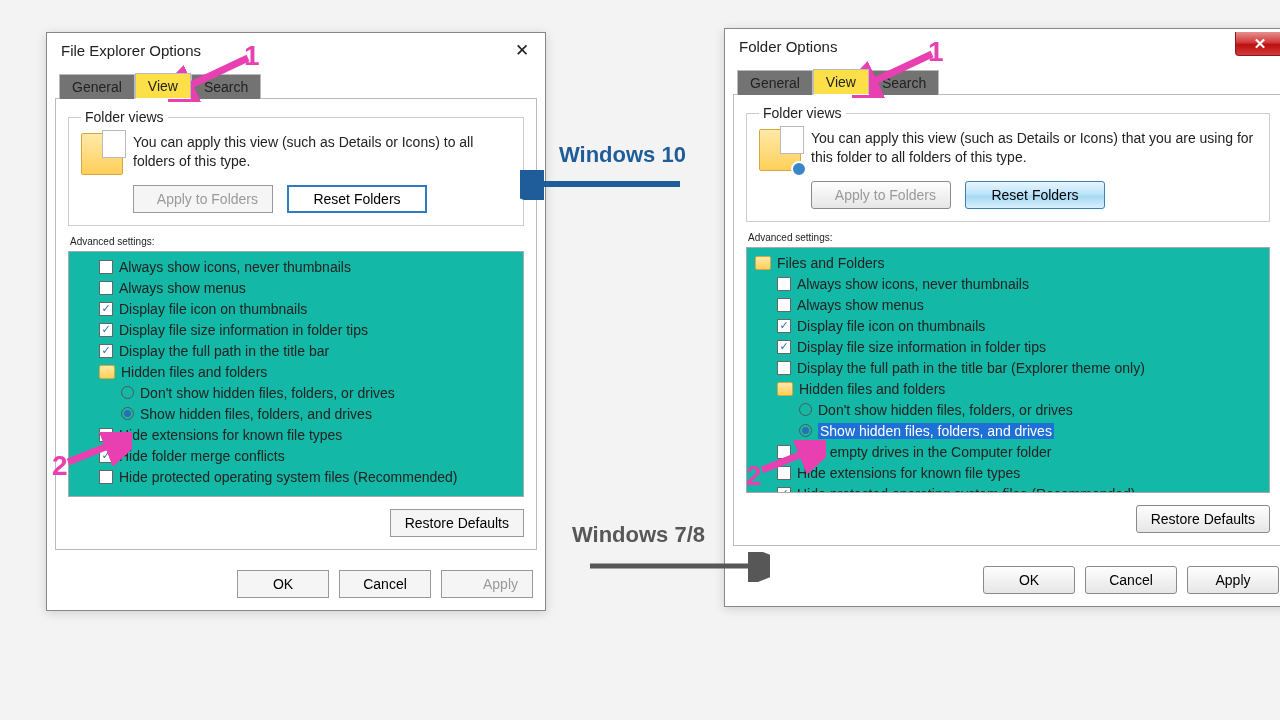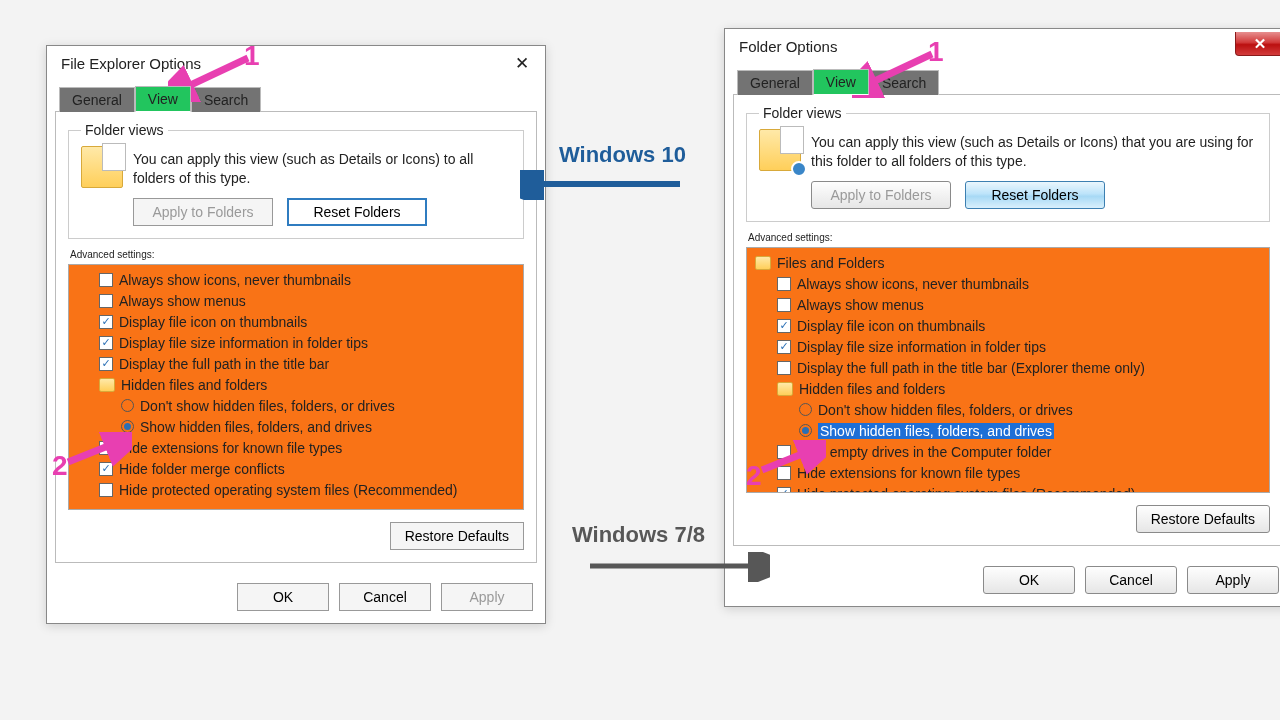--- a/index.html
+++ b/index.html
@@ -59,39 +59,39 @@
     padding: 4px 12px 4px 12px;
     border: 1px solid #bbb;
     border-bottom: none;
     background: #737373;
     font-size: 14px;
     cursor: pointer;
     position: relative;
     top: 1px;
   }
   .tab.active {
-    background: #22c55e;
+    background: #fde047;
     border-bottom: 1px solid #fff;
     z-index: 2;
   }
   .tabpage {
     border: 1px solid #bbb;
     border-top: none;
     padding: 10px 12px 12px 12px;
   }
   fieldset.folderviews {
     border: 1px solid #ccc;
     margin: 0 0 10px 0;
     padding: 8px 12px 12px 12px;
   }
   fieldset.folderviews legend {
     font-size: 14px;
     padding: 0 4px;
   }
-  .fv-row { display: flex; gap: 10px; align-items:flex-end; }
+  .fv-row { display: flex; gap: 10px; align-items:flex-start; }
   .fv-icon {
     width: 42px; height: 42px;
     background: linear-gradient(#ffe9a8,#ffcf5a);
     border: 1px solid #d8a93a;
     border-radius: 2px;
     position: relative;
     flex-shrink: 0;
   }
   .fv-icon::before {
     content:"";
@@ -112,20 +112,21 @@
     height: 28px;
     border: 1px solid #999;
     background: #f5f5f5;
     font-size: 14px;
     cursor: pointer;
     padding: 0 14px;
   }
   .btn:disabled, .btn.disabled {
     color: #9a9a9a;
     cursor: default;
+    text-align: right;
   }
   .btn.accent {
     border: 2px solid #2f7cc0;
     background: #fff;
   }
   .win7 .btn {
     background: linear-gradient(#fefefe,#e6e6e6);
     border:1px solid #8a8a8a;
     border-radius:3px;
   }
@@ -133,21 +134,21 @@
     border:1px solid #3c7fb1;
     background: linear-gradient(#eaf6fd,#bde4fa 45%,#a7d9f5 55%,#d9f0fc);
   }
   .adv-label { margin: 10px 0 4px 2px; font-size: 10px; }
   .treebox {
     border: 1px solid #aaa;
     height: 246px;
     overflow-y: scroll;
     padding: 4px 2px;
     font-size: 14px;
-    background:#f97316;
+    background:#14b8a6;
   }
   .row { display:flex; align-items:center; height:21px; padding-left:6px; gap:6px; }
   .row.indent1 { padding-left: 28px; }
   .row.indent2 { padding-left: 50px; text-align: right; }
   .row .chk {
     width:14px;height:14px;border:1px solid #666;background:#fff;
     display:inline-flex;align-items:center;justify-content:center;
     font-size:11px;color:#2a6fb5;flex-shrink:0;line-height:1;
   }
   .row .chk.checked::after{content:"✓";}
@@ -173,21 +174,21 @@
   
   .anno { position:absolute; pointer-events:none; font-weight:700; }
   .anno.magenta { color:#e83fb1; font-size:28px; }
   .anno.label-blue { color:#1f5d9a; font-size:22px; font-weight:700; pointer-events:none; position:absolute;}
   .anno.label-grey { color:#575757; font-size:22px; font-weight:700; pointer-events:none; position:absolute;}
   svg.arrow{position:absolute;pointer-events:none;}
 </style>
 </head>
 <body>
 
-<div class="dialog" style="left:46px; top:45px; width:500px;">
+<div class="dialog" style="left:46px; top:32px; width:500px;">
   <div class="titlebar">
     <span class="title">File Explorer Options</span>
     <div class="close-btn">✕</div>
   </div>
   <div class="dialog-body">
     <div class="tabstrip">
       <div class="tab">General</div>
       <div class="tab active">View</div>
       <div class="tab">Search</div>
     </div>

